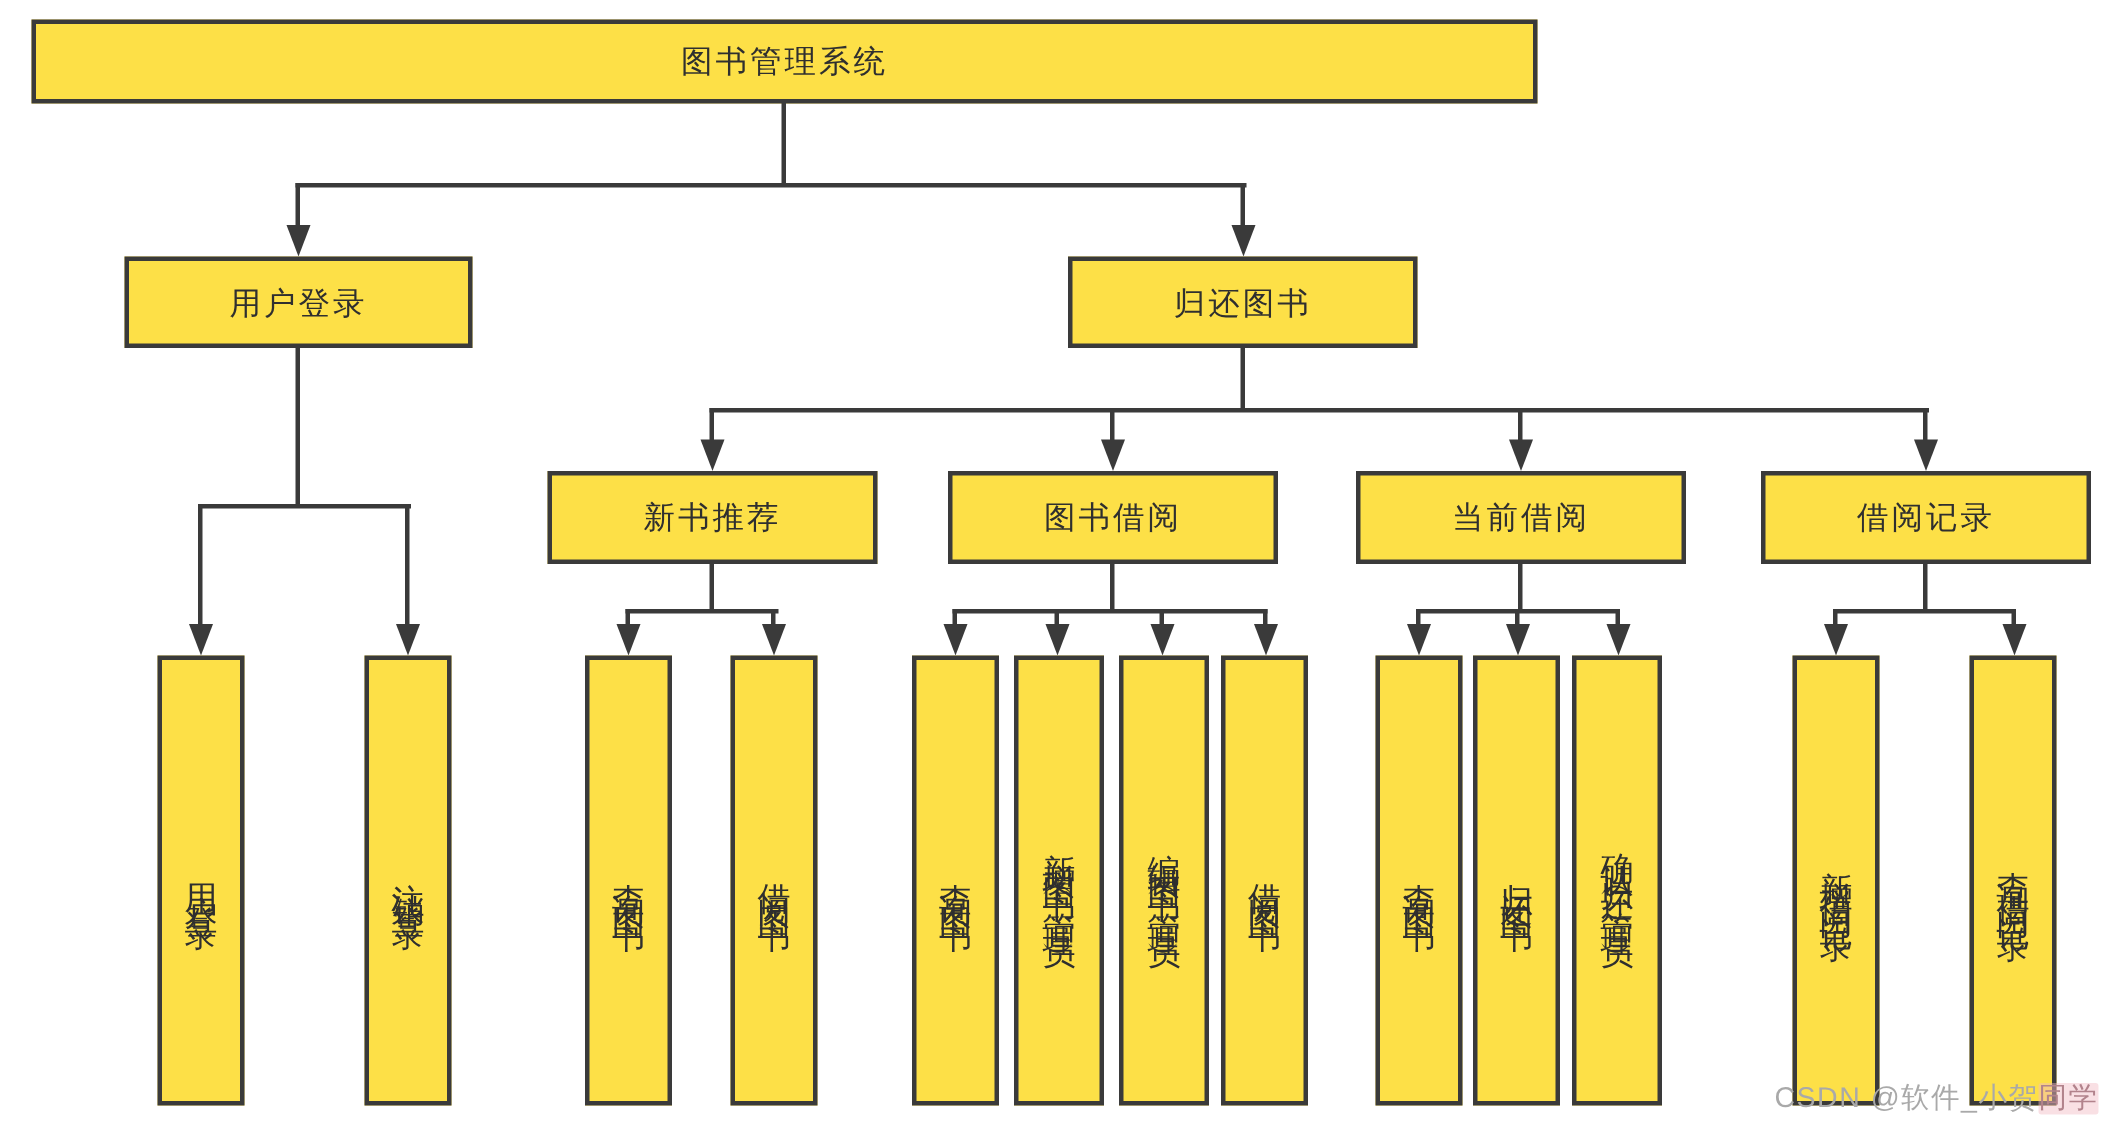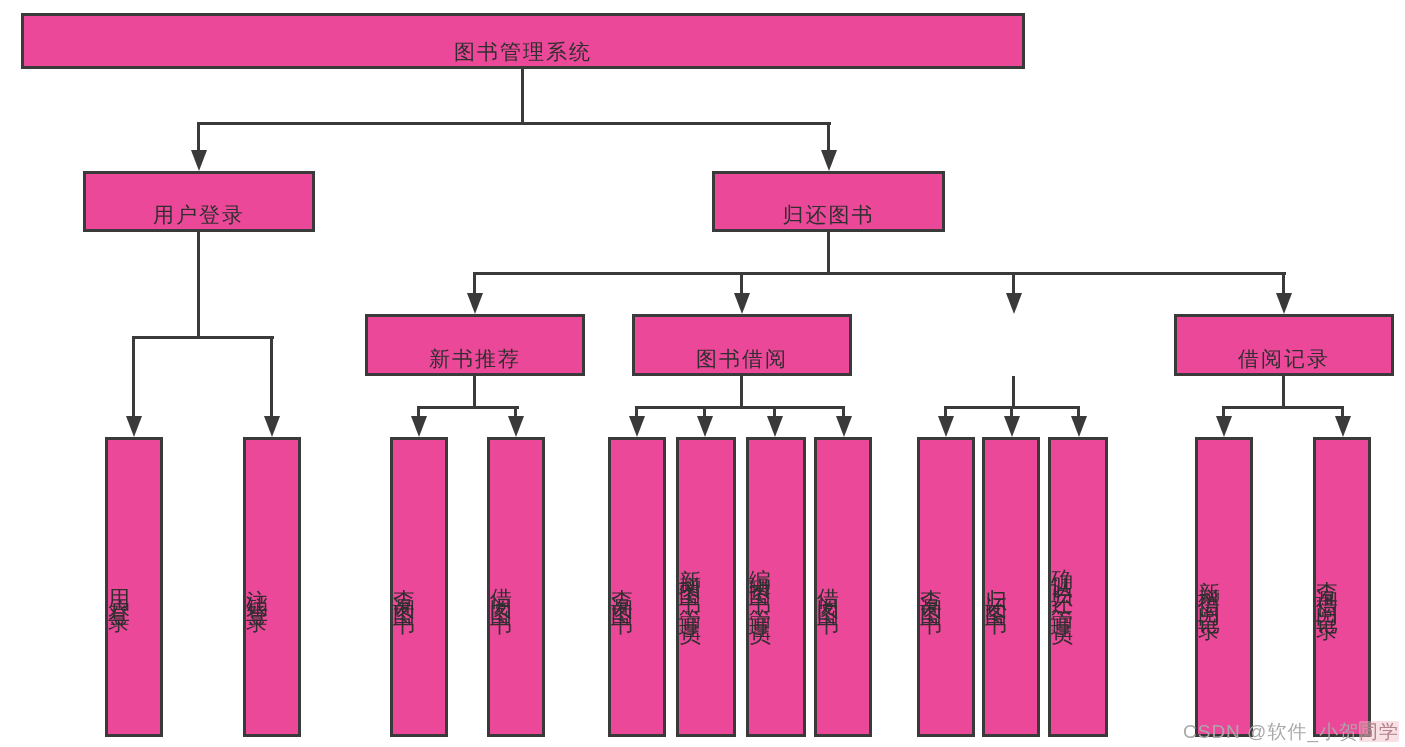--- a/index.html
+++ b/index.html
@@ -1,19 +1,19 @@
 <!DOCTYPE html>
 <html><head>
 <meta charset="utf-8">
 <style>
   html,body{margin:0;padding:0;background:#fff;}
   .canvas{position:relative;width:1405px;height:747px;background:#ffffff;overflow:hidden;
           font-family:"Liberation Sans",sans-serif;color:#2f2f2f;}
-  .node{position:absolute;box-sizing:border-box;border:3px solid #3a3a3a;background:#ec4899;
-        display:flex;align-items:flex-end;justify-content:center;
+  .node{position:absolute;box-sizing:border-box;border:3px solid #3a3a3a;background:#fde047;
+        display:flex;align-items:center;justify-content:center;
         font-size:21px;letter-spacing:2px;white-space:nowrap;}
   .vnode{writing-mode:vertical-rl;text-orientation:mixed;
          font-size:22px;letter-spacing:8px;line-height:1;white-space:normal;}
   .vline{position:absolute;width:3px;background:#3a3a3a;}
   .hline{position:absolute;height:3px;background:#3a3a3a;}
   .arrow{position:absolute;width:0;height:0;
          border-left:8px solid transparent;border-right:8px solid transparent;
          border-top:21px solid #3a3a3a;}
   .watermark{position:absolute;left:1183px;top:719px;font-size:19px;letter-spacing:1px;
              color:#a9a9a9;z-index:3;white-space:nowrap;}
@@ -58,20 +58,23 @@
   <div class="vline" style="left:1012px;top:272px;height:24px;"></div>
   <div class="arrow" style="left:1006px;top:293px;"></div>
   <div class="vline" style="left:1282px;top:272px;height:24px;"></div>
   <div class="arrow" style="left:1276px;top:293px;"></div>
 
   <div class="node" style="left:632px;top:314px;width:220px;height:62px;">
     <span>图书借阅</span>
   </div>
   <div class="node" style="left:365px;top:314px;width:220px;height:62px;">
     <span>新书推荐</span>
+  </div>
+  <div class="node" style="left:904px;top:314px;width:220px;height:62px;">
+    <span>当前借阅</span>
   </div>
   <div class="node" style="left:1174px;top:314px;width:220px;height:62px;">
     <span>借阅记录</span>
   </div>
 
   <div class="vline" style="left:473px;top:376px;height:30px;"></div>
   <div class="hline" style="left:417px;top:406px;width:102px;"></div>
   <div class="vline" style="left:417px;top:406px;height:12px;"></div>
   <div class="arrow" style="left:411px;top:416px;"></div>
   <div class="vline" style="left:514px;top:406px;height:12px;"></div>

